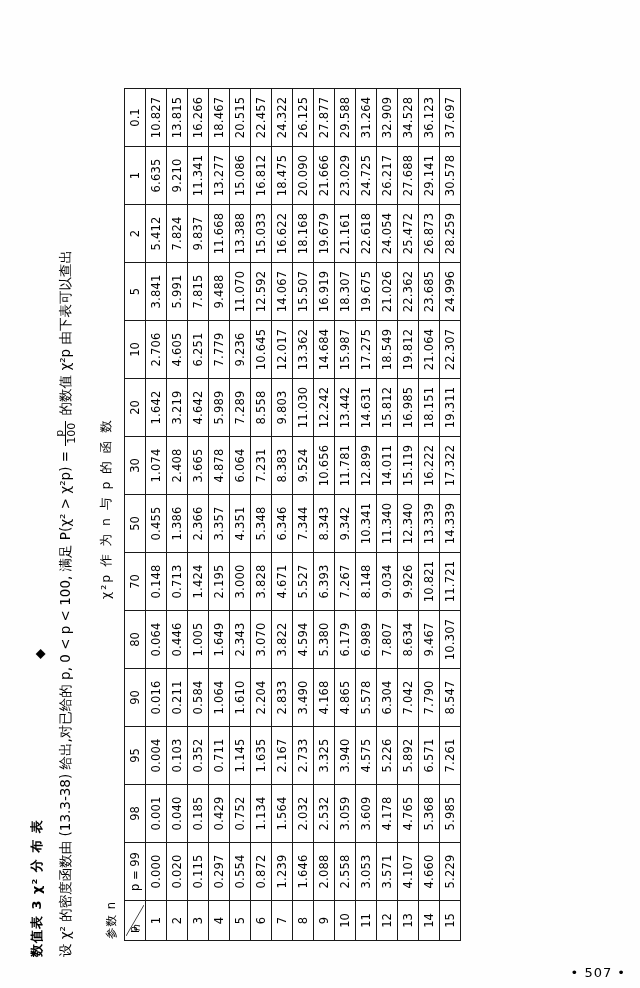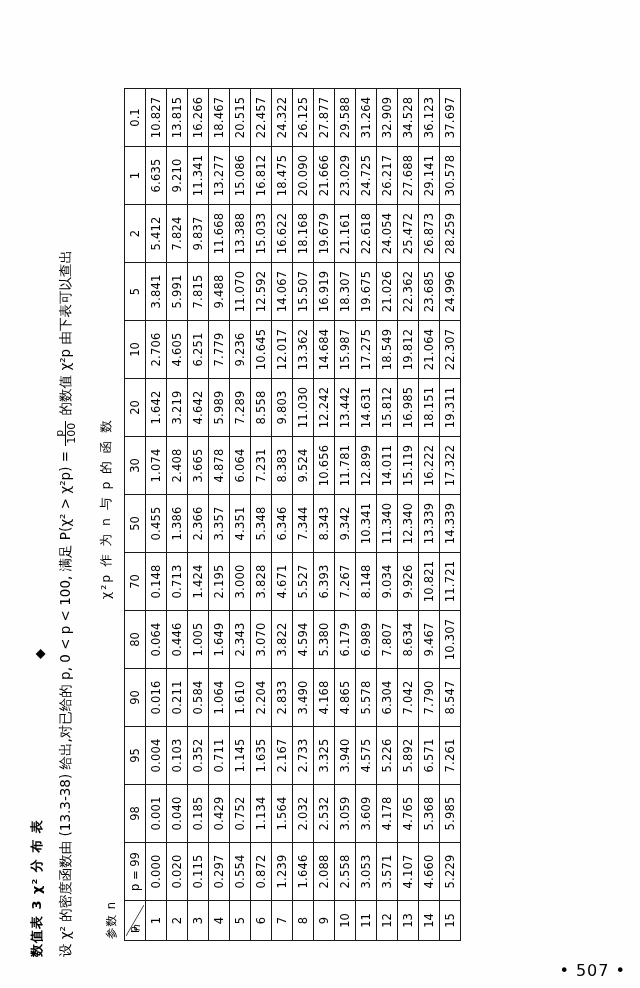--- a/index.html
+++ b/index.html
@@ -157,21 +157,21 @@
     top: 84px;
     font-size: 11.5px;
     font-family: "DejaVu Sans", sans-serif;
     letter-spacing: 1px;
   }
 
   .page-number {
     position: absolute;
     right: 14px;
     bottom: 8px;
-    font-size: 16px;
+    font-size: 13px;
     font-family: "DejaVu Sans", sans-serif;
     letter-spacing: 1px;
   }
 </style>
 </head>
 <body>
 
 <div id="page">
   <div id="rotated">
 

